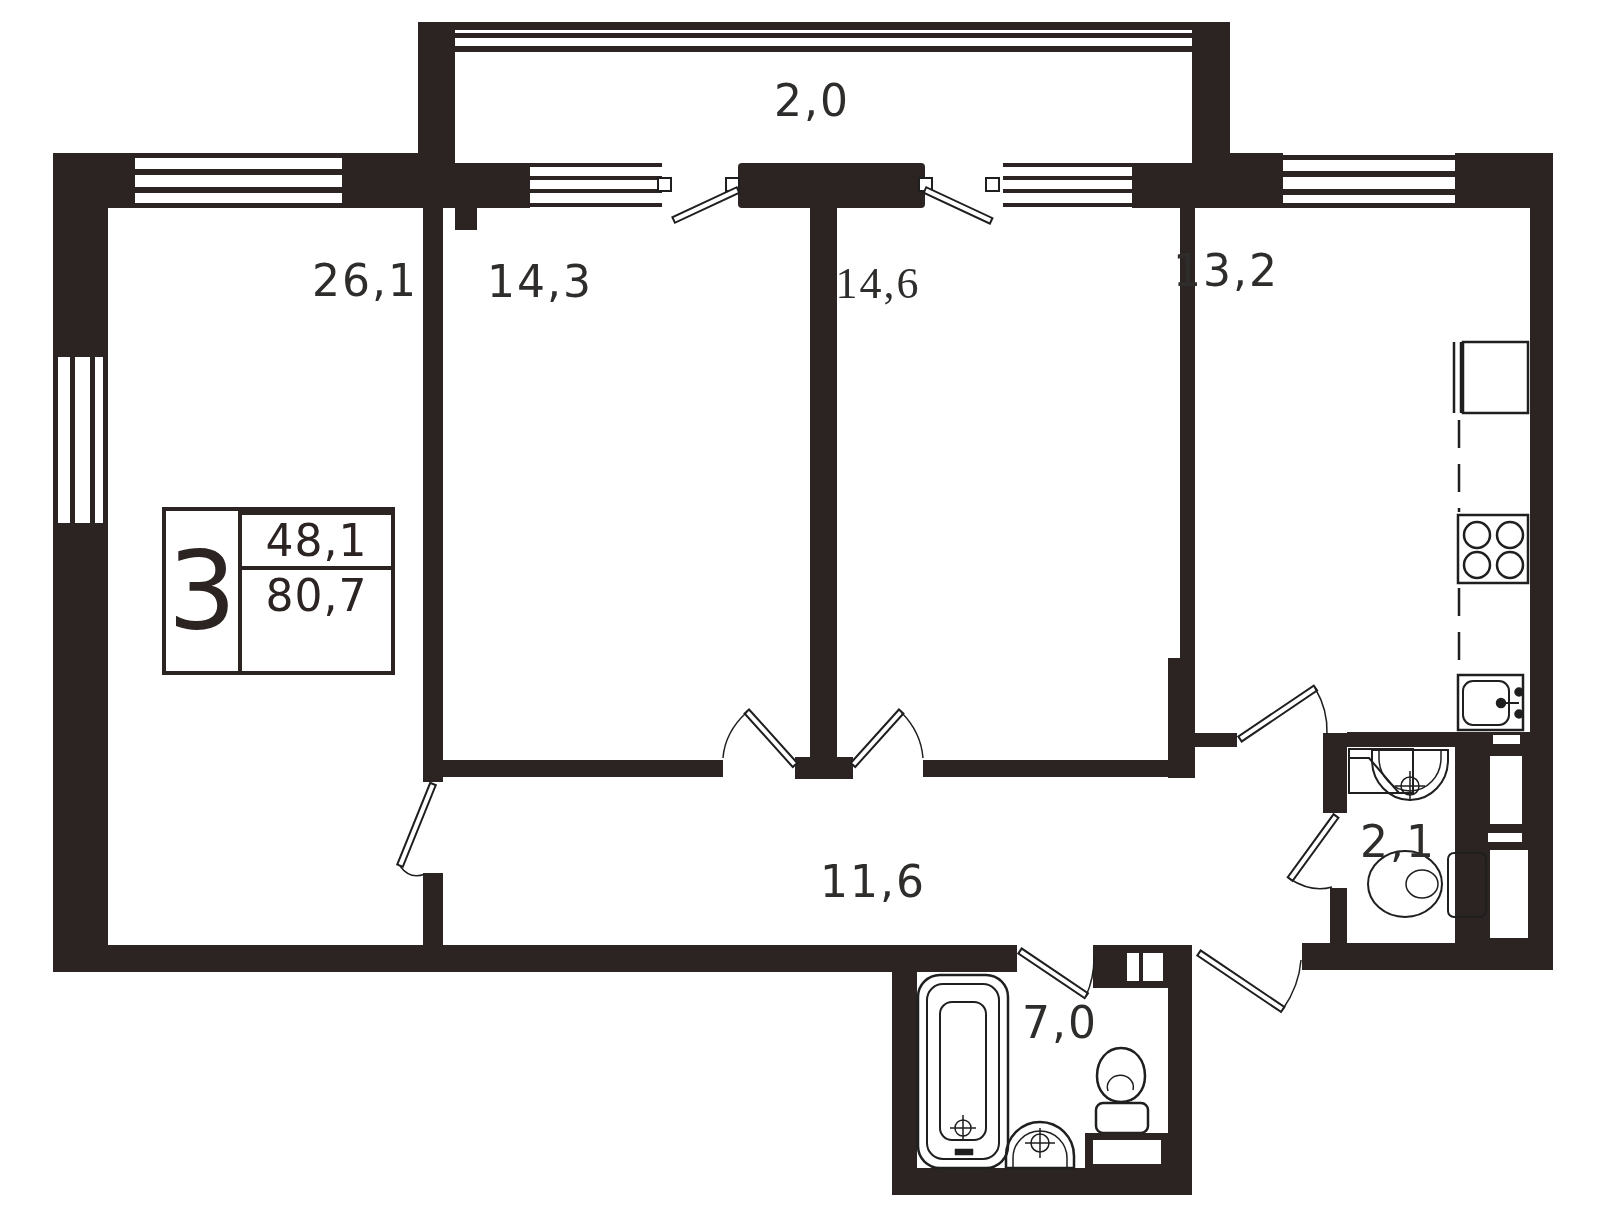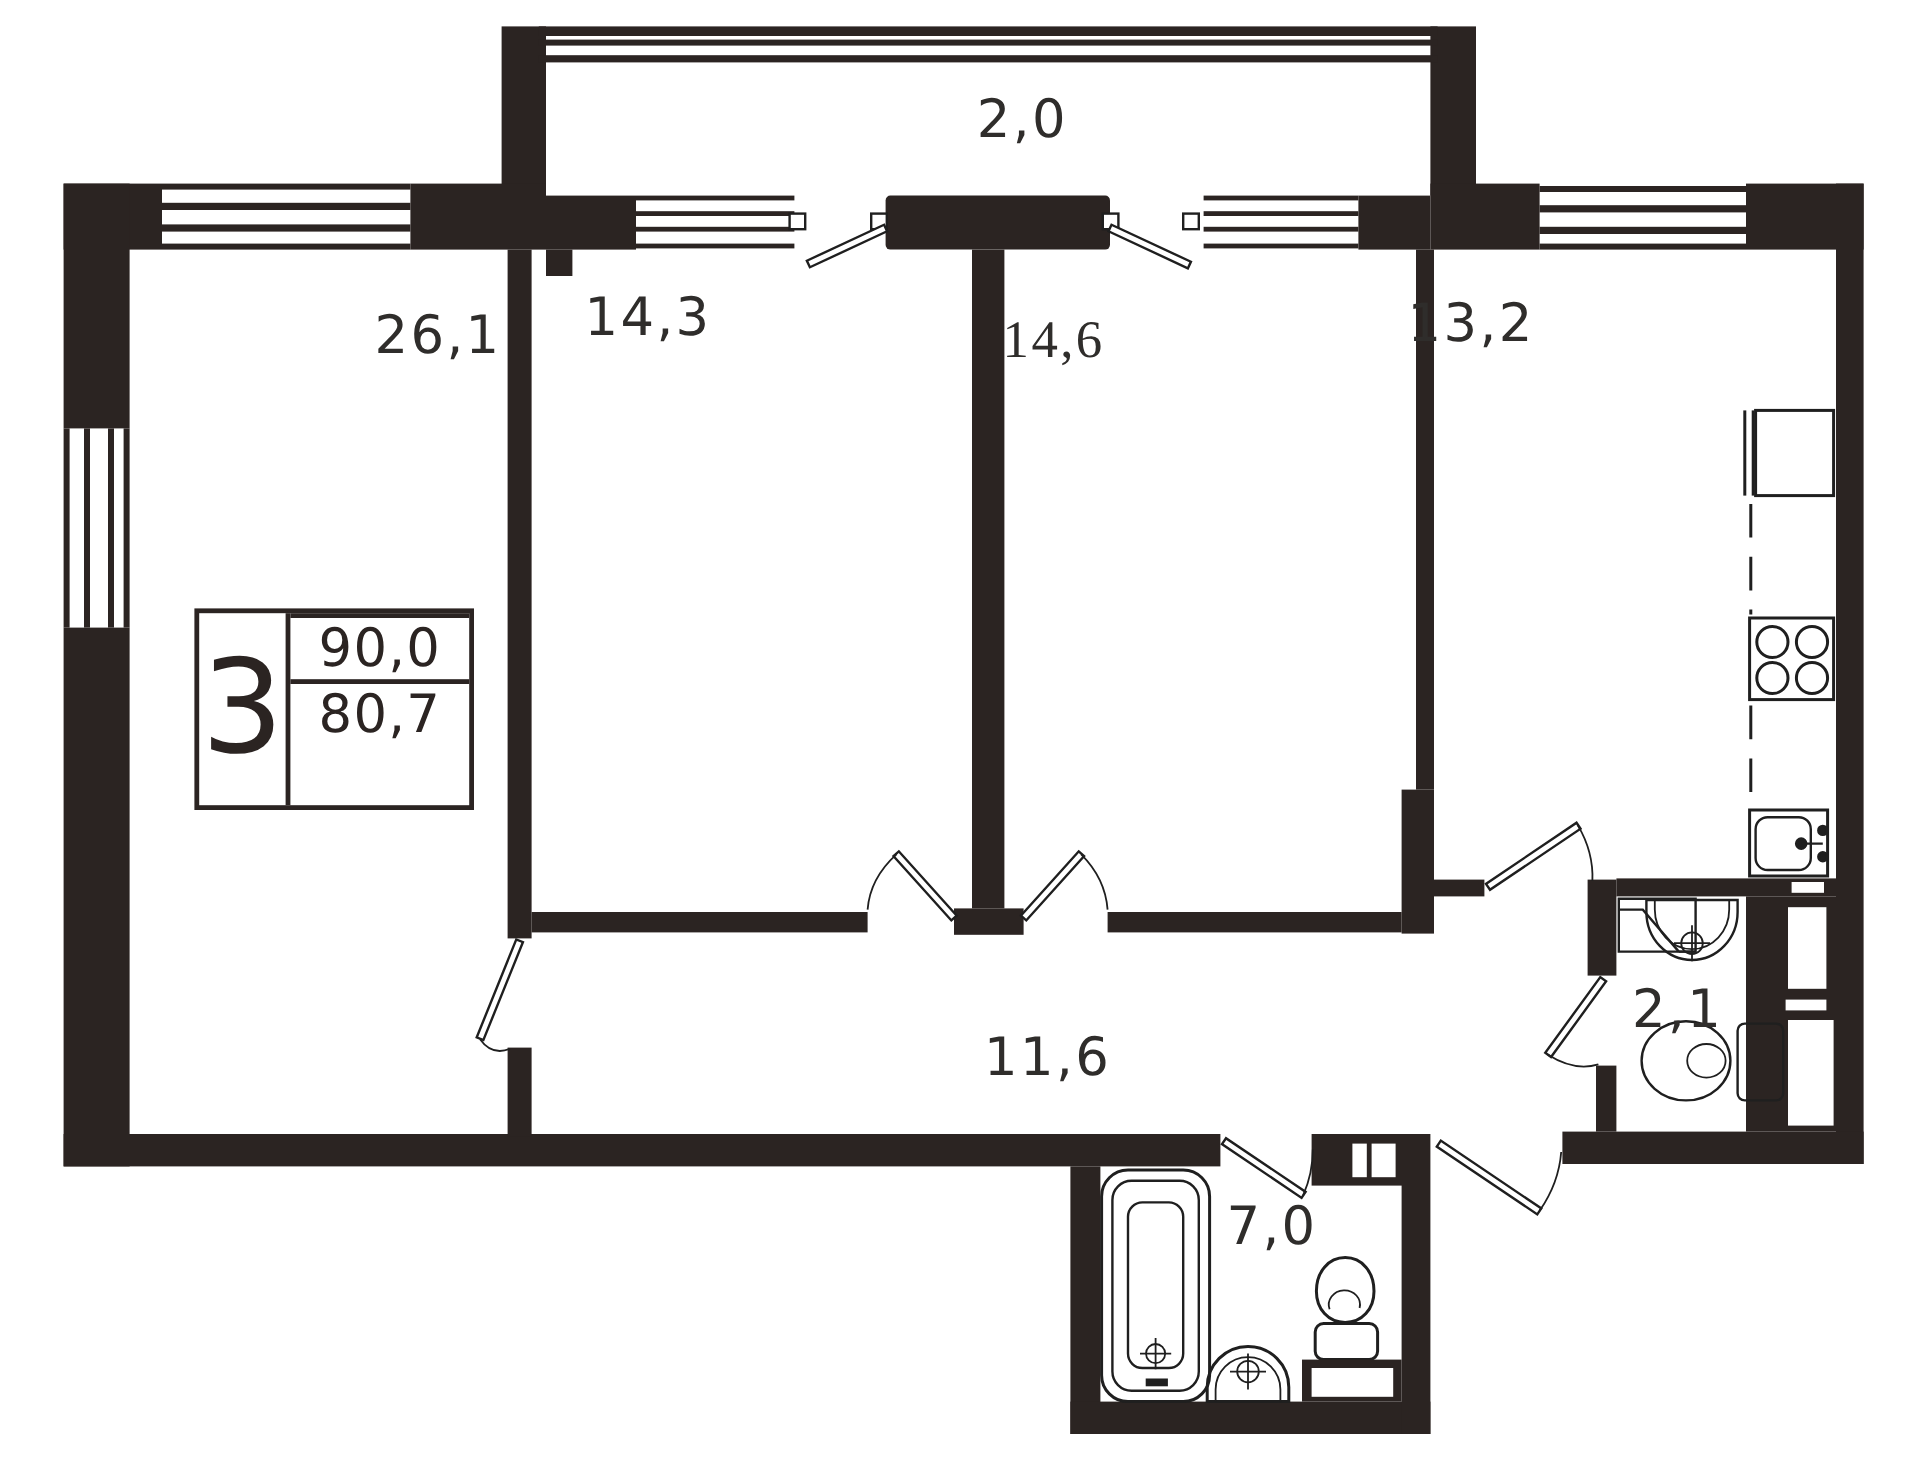--- a/index.html
+++ b/index.html
@@ -192,28 +192,28 @@
     <circle cx="1040" cy="1143" r="9" stroke-width="1.5"></circle>
     <path d="M1040,1128 v30 M1025,1143 h30" stroke-width="1.5"></path>
     <path d="M1121,1048 c14,0 24,12 24,28 c0,15 -10,26 -24,26 c-14,0 -24,-11 -24,-26 c0,-16 10,-28 24,-28 z"></path>
     <path d="M1133,1090 a13,12 0 1 0 -25,1" stroke-width="1.5"></path>
     <rect x="1096" y="1103" width="52" height="30" rx="7"></rect>
     <rect x="1085" y="1133" width="83" height="35" fill="#2b2422" stroke="none"></rect>
     <rect x="1093" y="1140" width="68" height="24" fill="#ffffff" stroke="none"></rect>
   </g>
 </svg>
 
-  <div class="label area" style="left:852px;top:100px;">2,0</div>
+  <div class="label area" style="left:812px;top:100px;">2,0</div>
   <div class="label area" style="left:365px;top:280px;">26,1</div>
-  <div class="label area" style="left:540px;top:265px;">14,3</div>
+  <div class="label area" style="left:540px;top:281px;">14,3</div>
   <div class="label area" style="left:878px;top:283px;font-family:Liberation Serif, serif;">14,6</div>
   <div class="label area" style="left:1226px;top:270px;">13,2</div>
   <div class="label area" style="left:873px;top:855px;margin-top:26px;">11,6</div>
   <div class="label area" style="left:1398px;top:841px;">2,1</div>
   <div class="label area" style="left:1060px;top:1022px;">7,0</div>
 
   <div id="info-table">
     <div class="big">3</div>
-    <div class="cell">90,0</div>
+    <div class="cell">48,1</div>
     <div class="cell">80,7</div>
   </div>
 
 </div>
 
 </body></html>

